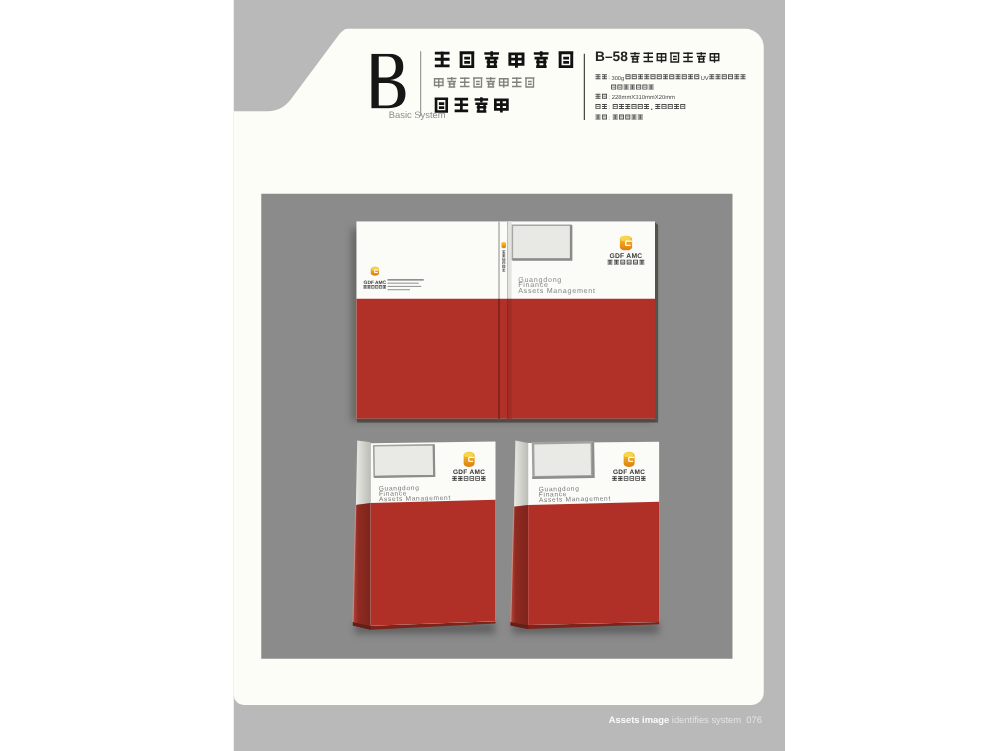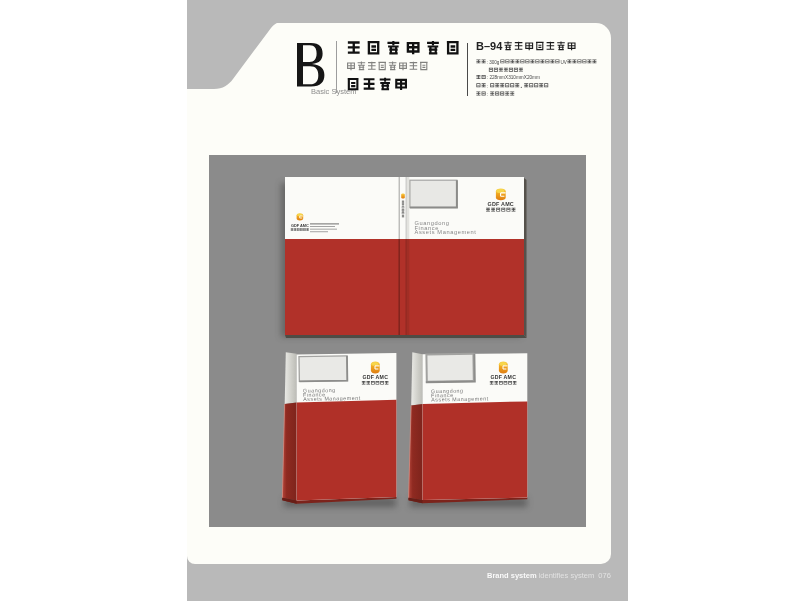--- a/index.html
+++ b/index.html
@@ -88,21 +88,21 @@
 
 <svg class="abs" style="left:345.5px;top:76.5px;" width="64" height="15" viewBox="0 0 64 15">
 <use href="#b3" transform="translate(0,0) scale(1.42)"></use>
 <use href="#b1" transform="translate(16,0) scale(1.42)"></use>
 <use href="#b4" transform="translate(32,0) scale(1.42)"></use>
 <use href="#b2" transform="translate(48,0) scale(1.42)"></use>
 </svg>
 
 <div class="abs" style="left:466.5px;top:42.5px;width:1.3px;height:53px;background:#4a4a4a;"></div>
 
-<div class="abs" style="left:476px;top:40px;font-size:11px;font-weight:bold;color:#222;">B–94</div>
+<div class="abs" style="left:476px;top:40px;font-size:11px;font-weight:bold;color:#222;">B–58</div>
 <svg class="abs" style="left:503px;top:41px;" width="76" height="11" viewBox="0 0 76 11">
 <use href="#g4" transform="translate(0,0)"></use>
 <use href="#g1" transform="translate(10.6,0)"></use>
 <use href="#g2" transform="translate(21.2,0)"></use>
 <use href="#g3" transform="translate(31.8,0)"></use>
 <use href="#g1" transform="translate(42.4,0)"></use>
 <use href="#g4" transform="translate(53,0)"></use>
 <use href="#g2" transform="translate(63.6,0)"></use>
 </svg>
 
@@ -347,14 +347,14 @@
 </g>
 
 <g transform="rotate(-1.2 25 44)">
 <text x="25" y="43.2" font-size="5.3" fill="#787878" font-family="Liberation Sans" letter-spacing="0.55">Guangdong</text>
 <text x="25" y="47.4" font-size="5.3" fill="#787878" font-family="Liberation Sans" letter-spacing="0.55">Finance</text>
 <text x="25" y="51.6" font-size="5.3" fill="#787878" font-family="Liberation Sans" letter-spacing="0.55">Assets Management</text>
 </g>
 </svg>
 
 <div class="abs" style="left:487px;top:571px;font-size:7.5px;color:#e2e2e2;">
-<b style="color:#fafafa;">Brand system</b> identifies system&nbsp;&nbsp;076</div>
+<b style="color:#fafafa;">Assets image</b> identifies system&nbsp;&nbsp;076</div>
 </div>
 
 </body></html>

